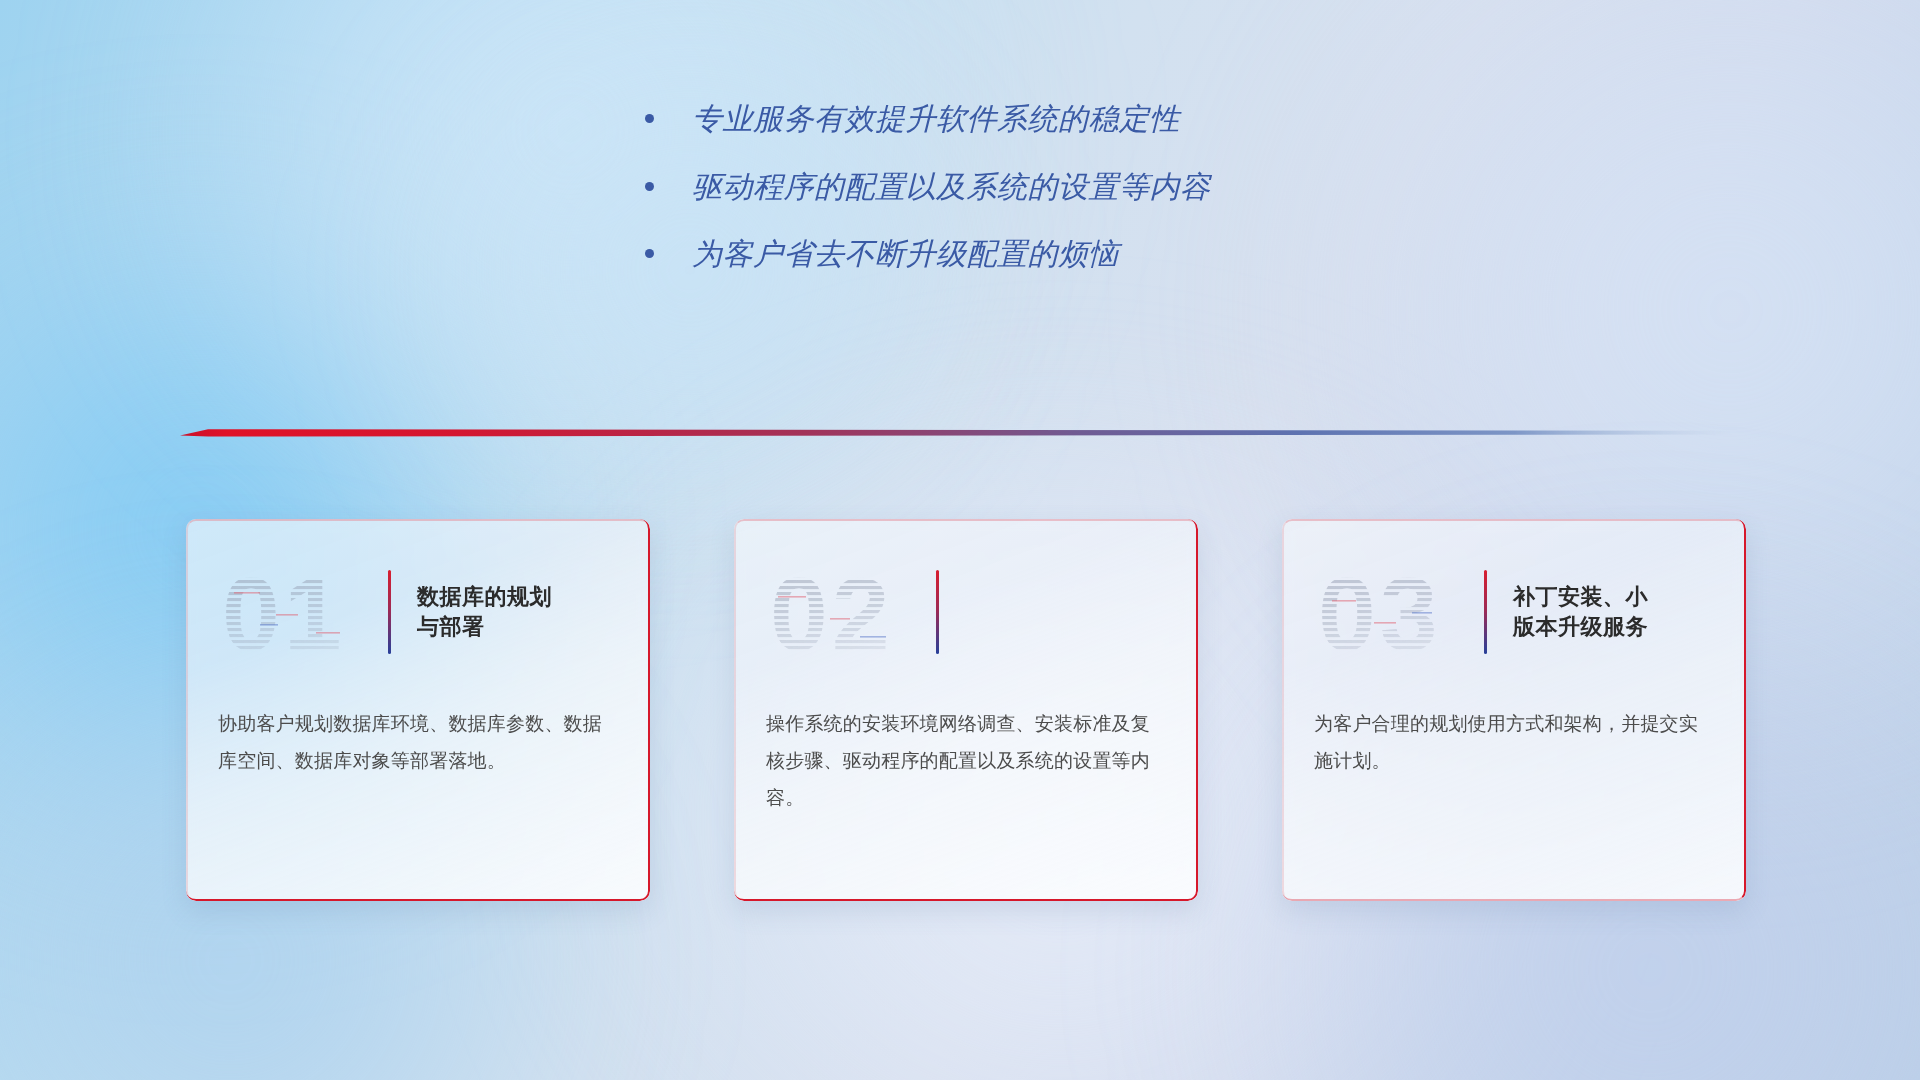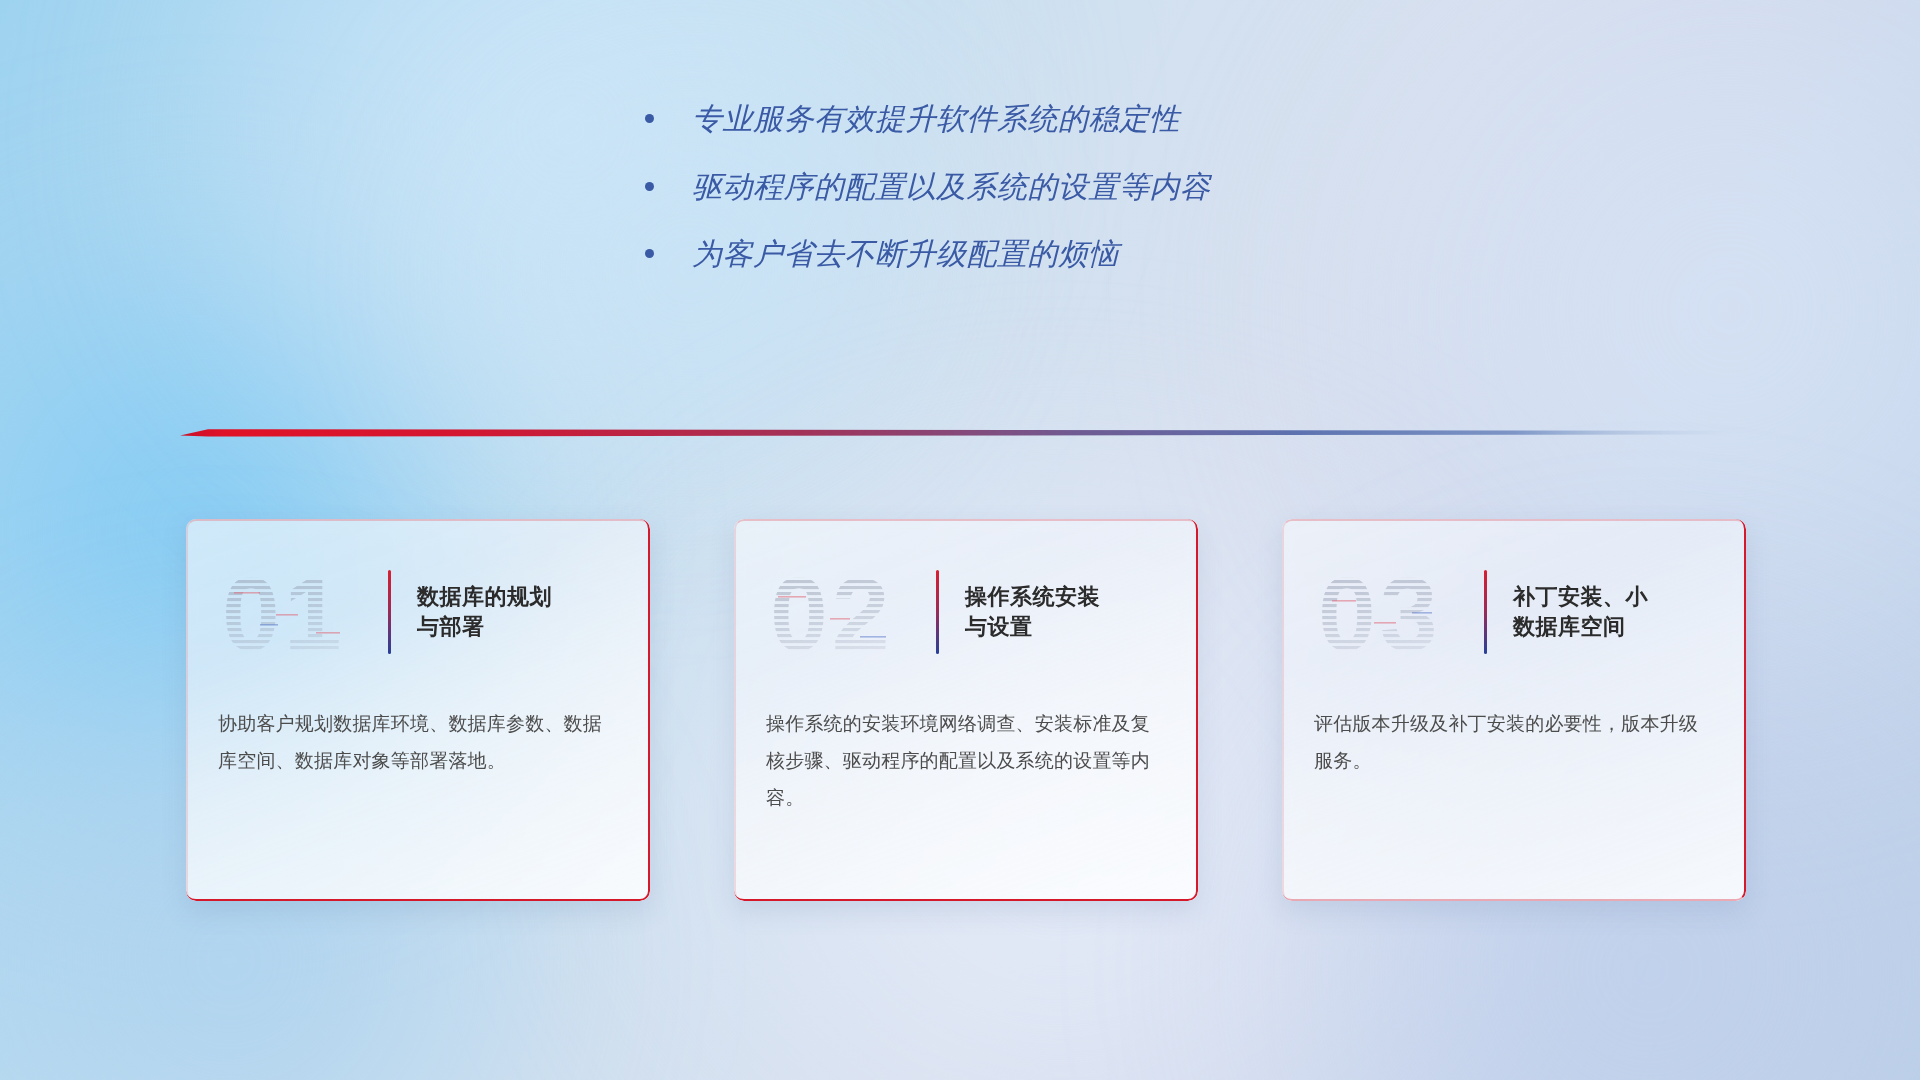--- a/index.html
+++ b/index.html
@@ -254,22 +254,20 @@
             <text x="2" y="94" font-family="'Liberation Sans',sans-serif" font-size="104" font-weight="700" fill="url(#stripe2)" letter-spacing="4">02</text>
           </g>
           <g opacity="0.5">
             <rect x="10" y="40" width="28" height="1.6" fill="#e06070"></rect>
             <rect x="62" y="62" width="20" height="1.6" fill="#e06070"></rect>
             <rect x="92" y="80" width="26" height="1.6" fill="#5a78c8"></rect>
           </g>
         </svg>
       </div>
       <div class="vbar"></div>
-      <div class="ctitle">操作系统安装
-与设置</div>
     </div>
     <div class="cbody">操作系统的安装环境网络调查、安装标准及复核步骤、驱动程序的配置以及系统的设置等内容。</div>
   </div>
 
   <div class="card c3">
     <div class="edge-tl"></div>
     <div class="edge-rb"></div>
     <div class="card-head">
       <div class="num">
         <svg width="150" height="112" viewBox="0 0 150 112">
@@ -291,18 +289,18 @@
           </g>
           <g opacity="0.5">
             <rect x="16" y="44" width="24" height="1.6" fill="#e06070"></rect>
             <rect x="58" y="66" width="22" height="1.6" fill="#e06070"></rect>
             <rect x="96" y="56" width="20" height="1.6" fill="#5a78c8"></rect>
           </g>
         </svg>
       </div>
       <div class="vbar"></div>
       <div class="ctitle">补丁安装、小
-数据库空间</div>
+版本升级服务</div>
     </div>
-    <div class="cbody">评估版本升级及补丁安装的必要性，版本升级服务。</div>
+    <div class="cbody">为客户合理的规划使用方式和架构，并提交实施计划。</div>
   </div>
 
 </div>
 
 </body></html>

